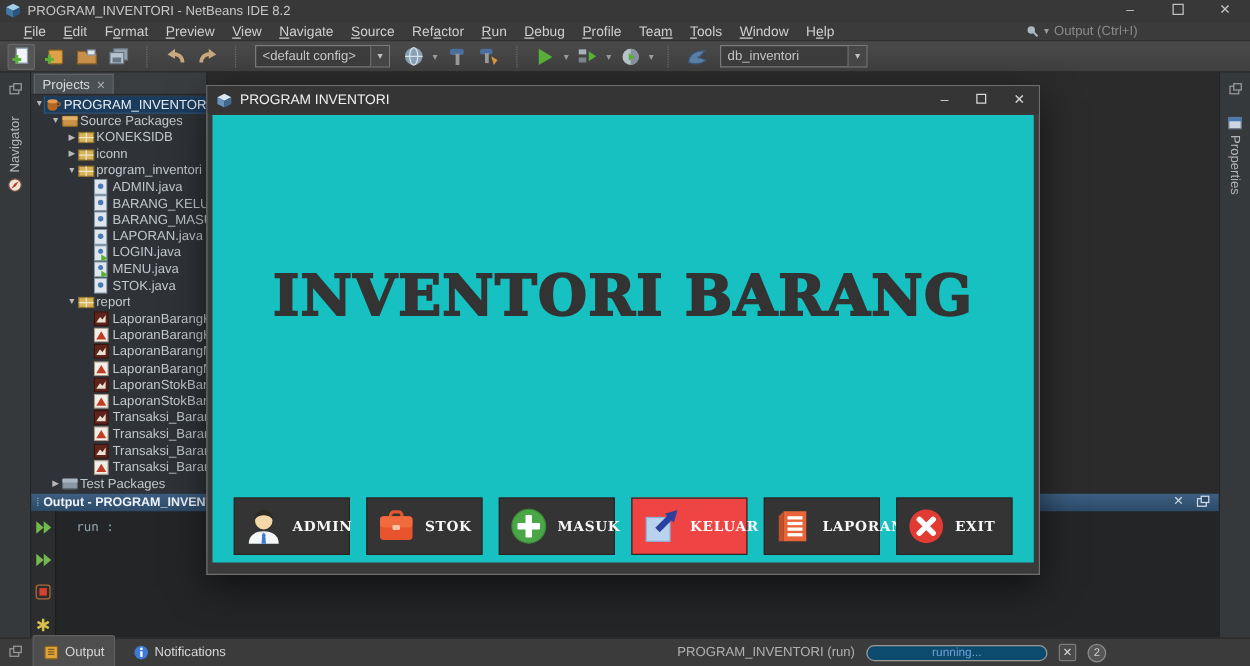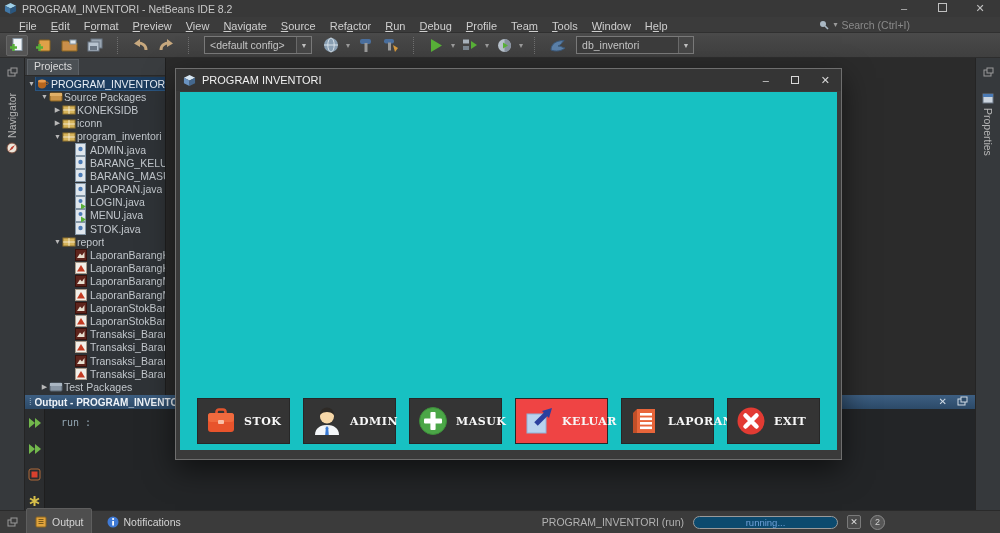--- a/index.html
+++ b/index.html
@@ -48,21 +48,21 @@
   .vtab{ display:flex; flex-direction:column; align-items:center; gap:4px; margin-top:12px; }
   .vlabel{ font-size:10.5px; color:#b5b5b5; writing-mode:vertical-rl; }
   .vlabel.up{ transform:rotate(180deg); }
   .strip-dock{ margin-top:5px; }
 
   
   .projects-panel{ position:absolute; left:25px; top:58px; width:141px; height:337px;
     background:#2f3337; border-right:1px solid #1f1f1f; }
   .panel-tabs{ height:18px; background:#3a3d40; border-bottom:1px solid #2a2a2a; display:flex; align-items:flex-end; padding-left:2px;}
   .panel-tab{ background:#4b5054; border:1px solid #5c6166; border-bottom:none; height:16px;
-    display:flex; align-items:center; gap:5px; padding:0 6px; font-size:10.5px; color:#dadada;flex-direction:column; }
+    display:flex; align-items:center; gap:5px; padding:0 6px; font-size:10.5px; color:#dadada; }
   .panel-tab .close-x{ color:#a8a8a8; font-size:9px; }
   .tree{ position:absolute; top:19px; left:0; right:0; bottom:0; overflow:hidden; }
   .tree-row{ height:13.2px; display:flex; align-items:center; white-space:nowrap; font-size:10.5px; color:#c2c7cc; }
   .tree-row .arrow{ width:9px; font-size:7px; color:#b8b8b8; text-align:center; flex:none; }
   .tree-row .t-icon{ width:15px; flex:none; display:flex; align-items:center; }
   .tree-row .t-label{ overflow:hidden; }
   .tree-row .selwrap{ display:flex; align-items:center; }
   .tree-row.selected .selwrap{ background:#1c3c5e; outline:1px solid #2a5580; color:#e8eef5; }
 
   
@@ -71,21 +71,21 @@
     padding:0 4px; gap:4px; }
   .output-header .grip{ color:#9fb6cc; font-size:9px; letter-spacing:-1px; }
   .output-header .oh-title{ font-size:10px; font-weight:bold; color:#eef3f8; white-space:nowrap; overflow:hidden; flex:1;}
   .output-header .oh-btn{ color:#d0dae4; font-size:10px; line-height:10px; padding:0 3px; }
   .output-body{ position:absolute; top:14px; left:0; right:0; bottom:0; display:flex; }
   .output-tools{ width:20px; background:#2b2d2f; border-right:1px solid #1e1e1e; display:flex;
     flex-direction:column; align-items:center; gap:8px; padding-top:6px; }
   .output-text{ flex:1; font-family:"DejaVu Sans Mono",monospace; font-size:10px; color:#93a7b3; padding:8px 0 0 16px; }
 
   
-  .app-window{ position:absolute; left:175px; top:68px; width:667px; height:392px; z-index:5;
+  .app-window{ position:absolute; left:165px; top:68px; width:667px; height:392px; z-index:5;
     background:#3a3a3a; border:1px solid #6e6e6e; box-shadow:0 10px 28px rgba(0,0,0,.55); }
   .aw-titlebar{ height:22px; background:#353535; display:flex; align-items:center; gap:6px; padding:0 7px; }
   .aw-title{ font-size:11px; color:#f0f0f0; }
   .aw-controls{ margin-left:auto; display:flex; gap:22px; align-items:center; padding-right:4px; }
   .aw-controls span{ color:#d8d8d8; font-size:11px; line-height:11px; }
   .aw-max{ display:inline-block; width:8px; height:8px; border:1px solid #d8d8d8; }
   .aw-content{ position:absolute; top:23px; left:4px; right:4px; bottom:9px; background:#17c1c2; overflow:hidden; }
   .app-heading{ margin-top:118px; text-align:center; font-family:"DejaVu Serif",serif; font-weight:bold;
     font-size:45px; letter-spacing:1px; color:#333; -webkit-text-stroke:1.6px #333; }
   .btn-row{ position:absolute; left:17px; right:17px; bottom:6px; display:flex; justify-content:space-between; }
@@ -128,21 +128,21 @@
   </div>
 
   <div class="menubar">
     <span id="menu-items"><span class="menu-item"><u>F</u>ile</span><span class="menu-item"><u>E</u>dit</span><span class="menu-item">F<u>o</u>rmat</span><span class="menu-item"><u>P</u>review</span><span class="menu-item"><u>V</u>iew</span><span class="menu-item"><u>N</u>avigate</span><span class="menu-item"><u>S</u>ource</span><span class="menu-item">Ref<u>a</u>ctor</span><span class="menu-item"><u>R</u>un</span><span class="menu-item"><u>D</u>ebug</span><span class="menu-item"><u>P</u>rofile</span><span class="menu-item">Tea<u>m</u></span><span class="menu-item"><u>T</u>ools</span><span class="menu-item"><u>W</u>indow</span><span class="menu-item">H<u>e</u>lp</span></span>
     <div class="quick-search">
       <svg width="10" height="10" viewBox="0 0 10 10">
           <circle cx="4" cy="4" r="3" fill="#aab8c4"></circle>
           <path d="M6 6l3 3" stroke="#aab8c4" stroke-width="1.6"></path>
         </svg>
       <span class="caret">▾</span>
-      <span class="qs-text">Search (Ctrl+I)</span>
+      <span class="qs-text">Output (Ctrl+I)</span>
     </div>
   </div>
 
   <div class="toolbar">
     <div class="tb-btn first">
         <svg width="16" height="16">
           <rect x="4" y="1.5" width="9" height="12" fill="#f2f5f8" stroke="#8a9aa8"></rect>
           <path d="M1 10.5h7M4.5 7v7" stroke="#58b038" stroke-width="2.4"></path>
         </svg>
       </div>
@@ -611,44 +611,45 @@
           <path d="M13 4v6l-6 3V7z" fill="#44688e"></path>
         </svg>
       <span class="aw-title">PROGRAM INVENTORI</span>
       <div class="aw-controls">
         <span>–</span>
         <span><i class="aw-max"></i></span>
         <span>✕</span>
       </div>
     </div>
     <div class="aw-content" style="background: rgb(23, 193, 194);">
+      <div class="app-heading" style="color: rgb(51, 51, 51);">INVENTORI BARANG</div>
       <div class="btn-row" id="app-buttons">
-          <div class="app-btn" style="background: rgb(52, 52, 52);">
-            <span class="b-icon">
-              <svg width="32" height="32" viewBox="0 0 32 32">
-                <rect x="11.5" y="4.5" width="9" height="7" rx="2.5" fill="none" stroke="#e2552e" stroke-width="2.6"></rect>
-                <rect x="3" y="8" width="26" height="19" rx="3" fill="#e8542c"></rect>
-                <rect x="3" y="8" width="26" height="9" rx="3" fill="#f06a3e"></rect>
-                <rect x="13" y="15" width="6" height="4" rx="1" fill="#f9c0a8"></rect>
-              </svg>
-            </span>
-            <span class="b-label">STOK</span>
-          </div>
           <div class="app-btn" style="background: rgb(52, 52, 52);">
             <span class="b-icon">
               <svg width="32" height="32" viewBox="0 0 32 32">
                 <path d="M4 30c0-7 5.5-10 12-10s12 3 12 10z" fill="#f4f6f8"></path>
                 <path d="M12.5 20.5l3.5 4.5 3.5-4.5z" fill="#e8eaec"></path>
                 <path d="M14.8 23h2.4l.6 7h-3.6z" fill="#3a7bd5"></path>
                 <path d="M16 21l-1.6 2.2 1.6 1.8 1.6-1.8z" fill="#3a7bd5"></path>
                 <circle cx="16" cy="11.5" r="7" fill="#f6d7a8"></circle>
                 <path d="M8.8 10.5C8.8 5.5 12.5 2.6 16 2.6s7.2 2.9 7.2 7.9c0 0-2-3.4-7.2-3.4s-7.2 3.4-7.2 3.4z" fill="#2e2a26"></path>
               </svg>
             </span>
             <span class="b-label">ADMIN</span>
+          </div>
+          <div class="app-btn" style="background: rgb(52, 52, 52);">
+            <span class="b-icon">
+              <svg width="32" height="32" viewBox="0 0 32 32">
+                <rect x="11.5" y="4.5" width="9" height="7" rx="2.5" fill="none" stroke="#e2552e" stroke-width="2.6"></rect>
+                <rect x="3" y="8" width="26" height="19" rx="3" fill="#e8542c"></rect>
+                <rect x="3" y="8" width="26" height="9" rx="3" fill="#f06a3e"></rect>
+                <rect x="13" y="15" width="6" height="4" rx="1" fill="#f9c0a8"></rect>
+              </svg>
+            </span>
+            <span class="b-label">STOK</span>
           </div>
           <div class="app-btn" style="background: rgb(52, 52, 52);">
             <span class="b-icon">
               <svg width="32" height="32" viewBox="0 0 32 32">
                 <circle cx="16" cy="16" r="13.5" fill="#4ba647" stroke="#3c8c3a"></circle>
                 <rect x="13.4" y="7" width="5.2" height="18" rx="1" fill="#fff"></rect>
                 <rect x="7" y="13.4" width="18" height="5.2" rx="1" fill="#fff"></rect>
               </svg>
             </span>
             <span class="b-label">MASUK</span>

